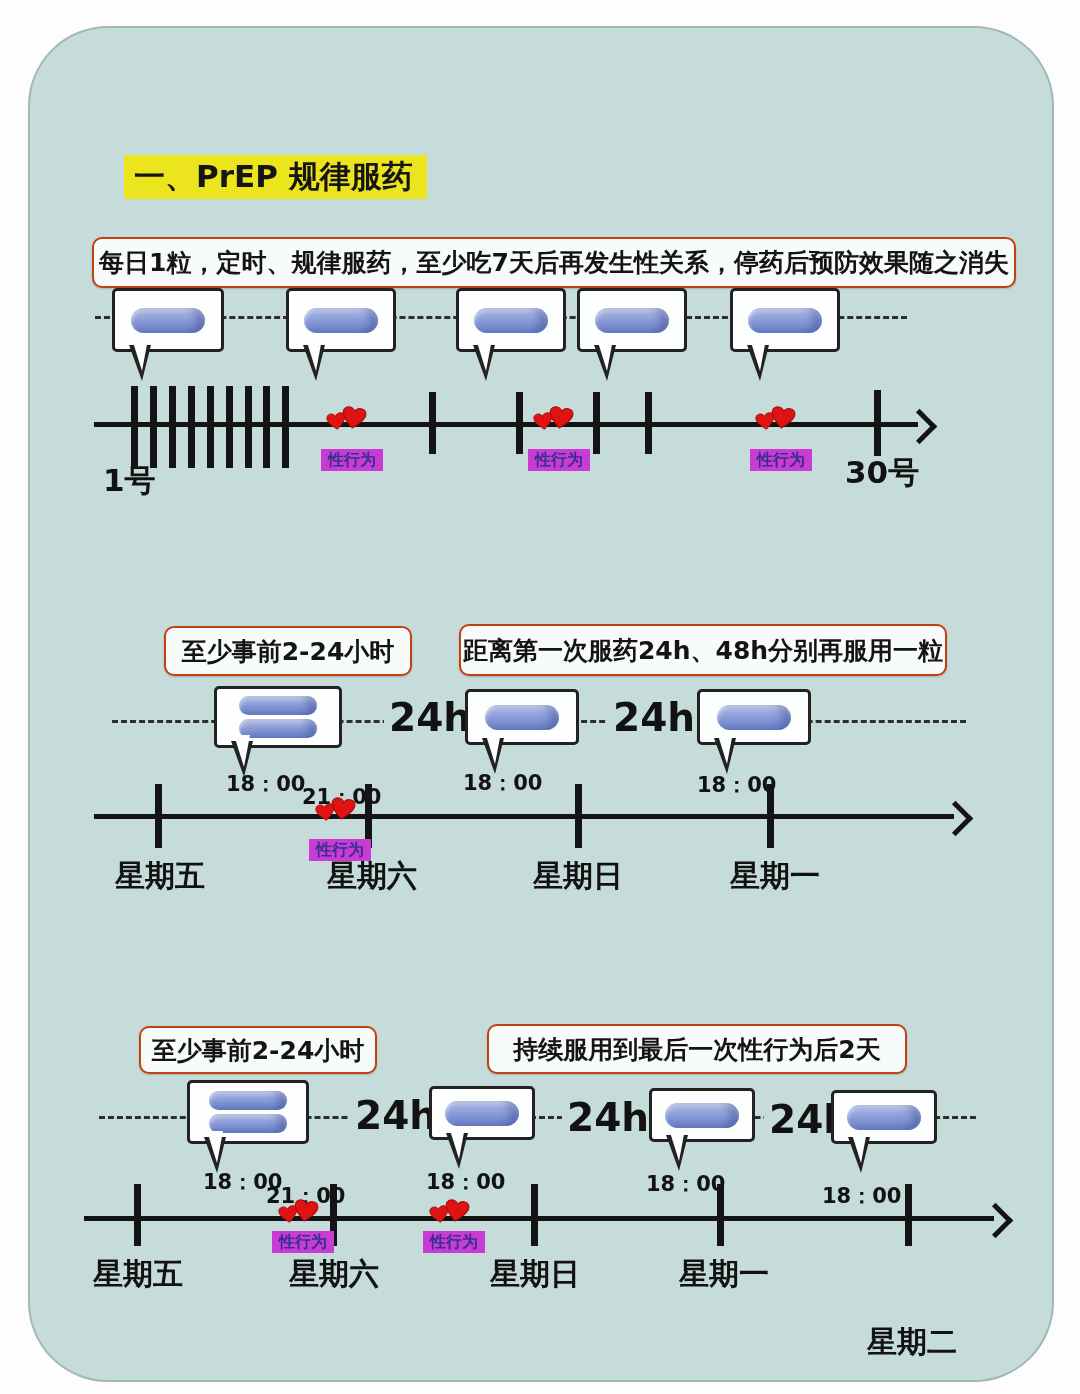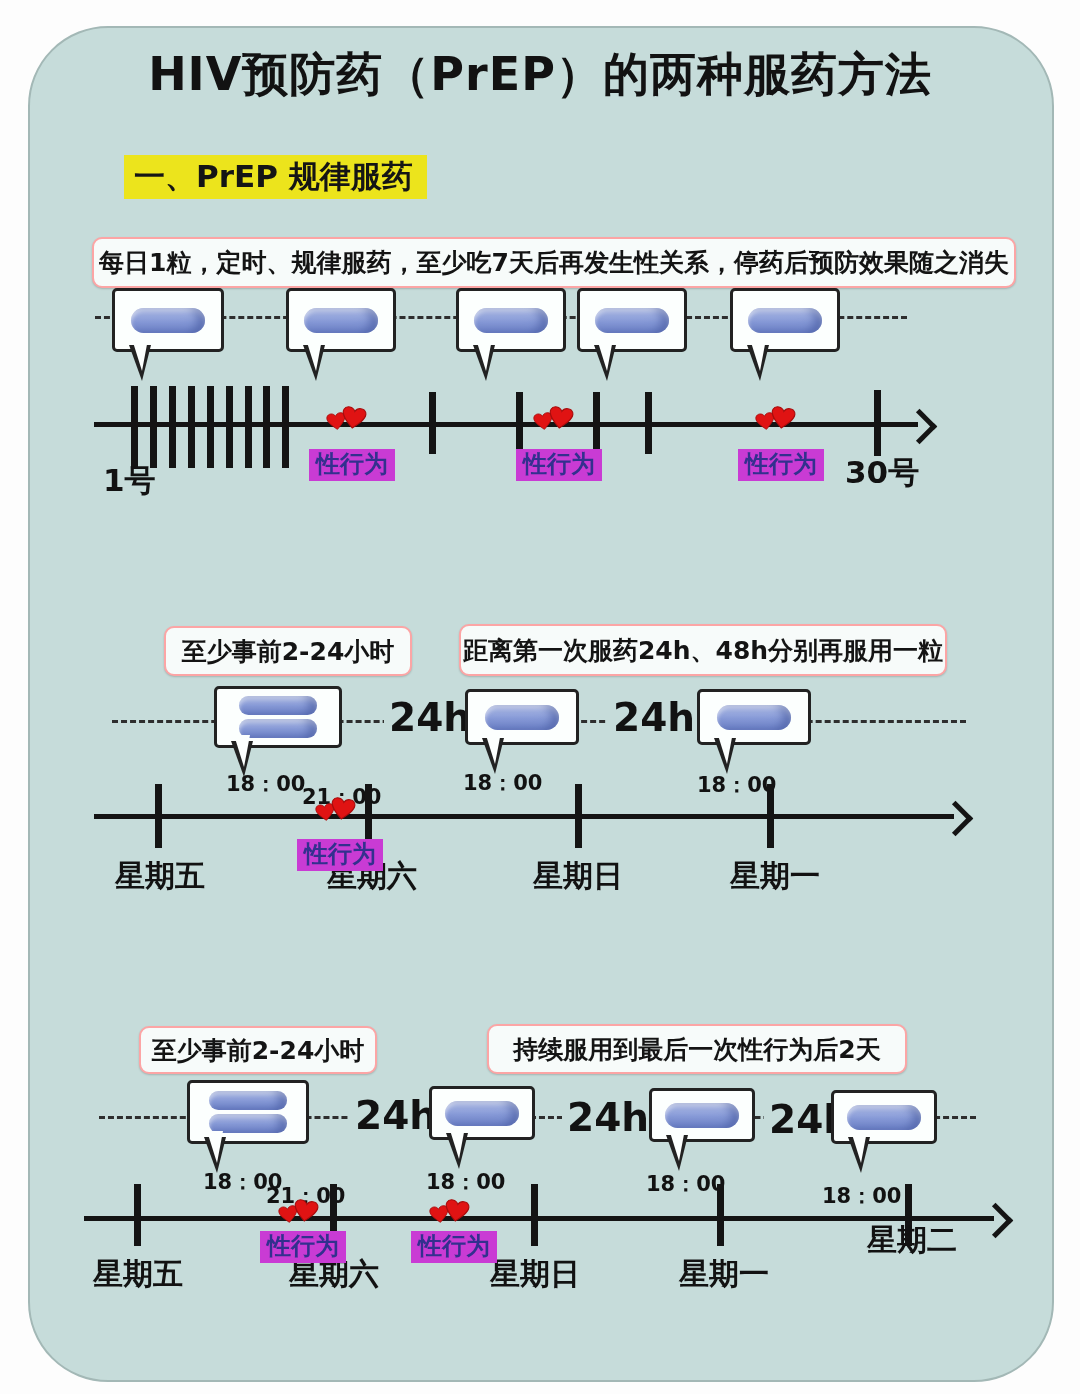--- a/index.html
+++ b/index.html
@@ -13,21 +13,21 @@
   }
   .title {
     position:absolute; left:0; right:0; top:44px; text-align:center;
     font-size:46px; font-weight:800; letter-spacing:1px; color:#121212;
   }
   .hl {
     position:absolute; background:#ece41c; color:#151515; font-weight:800;
     font-size:31px; padding:4px 14px 6px 10px; line-height:1.1; white-space:nowrap;
   }
   .note-box {
-    position:absolute; background:#f7fbfa; border:2px solid #fca5a5; border-radius:10px;
+    position:absolute; background:#f7fbfa; border:2px solid #c2410c; border-radius:10px;
     display:flex; align-items:center; justify-content:center; font-weight:800;
     color:#141414; box-shadow:0 1px 2px rgba(0,0,0,.18); white-space:nowrap;
   }
   .dash { position:absolute; height:0; border-top:3px dashed #2e2e2e; z-index:1; }
   .axis { position:absolute; height:5px; background:#141414; z-index:1; }
   .axis::after {
     content:""; position:absolute; right:-14px; top:-8px; width:20px; height:20px;
     border-top:5px solid #141414; border-right:5px solid #141414; transform:rotate(45deg);
   }
   .tick { position:absolute; width:7px; background:#141414; z-index:2; }
@@ -49,41 +49,40 @@
   .pill {
     border-radius:999px;
     background:linear-gradient(180deg,#b3c1ea 0%,#8598d6 55%,#6d82c8 100%);
     box-shadow:inset -8px 0 9px rgba(60,80,150,.5), inset 0 3px 4px rgba(255,255,255,.6);
   }
   .pill.single { width:74px; height:25px; }
   .pill.flat   { width:78px; height:19px; }
   .hearts { position:absolute; z-index:4; width:46px; height:40px; }
   .badge {
     position:absolute; transform:translateX(-50%); background:#c93bd4; color:#33308e;
-    font-weight:800; font-size:24px; padding:1px 7px 2px; white-space:nowrap; z-index:4;
+    font-weight:800; font-size:16px; padding:1px 7px 2px; white-space:nowrap; z-index:4;
     line-height:1.2;
   }
   .time { position:absolute; font-weight:800; font-size:21px; white-space:nowrap; z-index:2; }
   .h24 {
     position:absolute; font-weight:800; font-size:39px; z-index:2;
     background:#c6dcda; padding:0 5px; line-height:1.0;
   }
   .day {
     position:absolute; transform:translateX(-50%); font-weight:800; font-size:30px;
     white-space:nowrap; z-index:2;
   }
   .endlbl { position:absolute; font-weight:700; font-size:31px; white-space:nowrap; z-index:2; }
 </style>
 </head>
 <body>
 
 <div class="page">
   <div class="card"></div>
 
-  <div class="title">HIV预防药（PrEP）的两种服药方法</div>
 
   <div class="hl" style="left:124px; top:155px;">一、PrEP 规律服药</div>
 
   <div class="note-box" style="left:92px; top:237px; width:920px; height:47px; font-size:25px;">每日1粒，定时、规律服药，至少吃7天后再发生性关系，停药后预防效果随之消失</div>
 
   <div class="dash" style="left:95px; top:316px; width:812px;"></div>
 
   <div class="bubble" style="left:112px; top:288px; width:106px; height:58px;">
     <div class="pill single"></div>
   </div>
@@ -237,14 +236,14 @@
           <path transform="translate(16,3) scale(1.08) rotate(9 12 10)" d="M12 5 C10 0.5 3.5 0.5 1.8 4.5 C0 9 4.5 14 12 20.5 C19.5 14 24 9 22.2 4.5 C20.5 0.5 14 0.5 12 5 Z"></path>
         </g>
       </svg></span>
   <div class="badge" style="left:303px; top:1231px;">性行为</div>
   <div class="badge" style="left:454px; top:1231px;">性行为</div>
 
   <div class="day" style="left:138px; top:1254px;">星期五</div>
   <div class="day" style="left:334px; top:1254px;">星期六</div>
   <div class="day" style="left:535px; top:1254px;">星期日</div>
   <div class="day" style="left:724px; top:1254px;">星期一</div>
-  <div class="day" style="left:912px; top:1220px;">星期二</div>
+  <div class="day" style="left:912px; top:1322px;">星期二</div>
 </div>
 
 </body></html>

